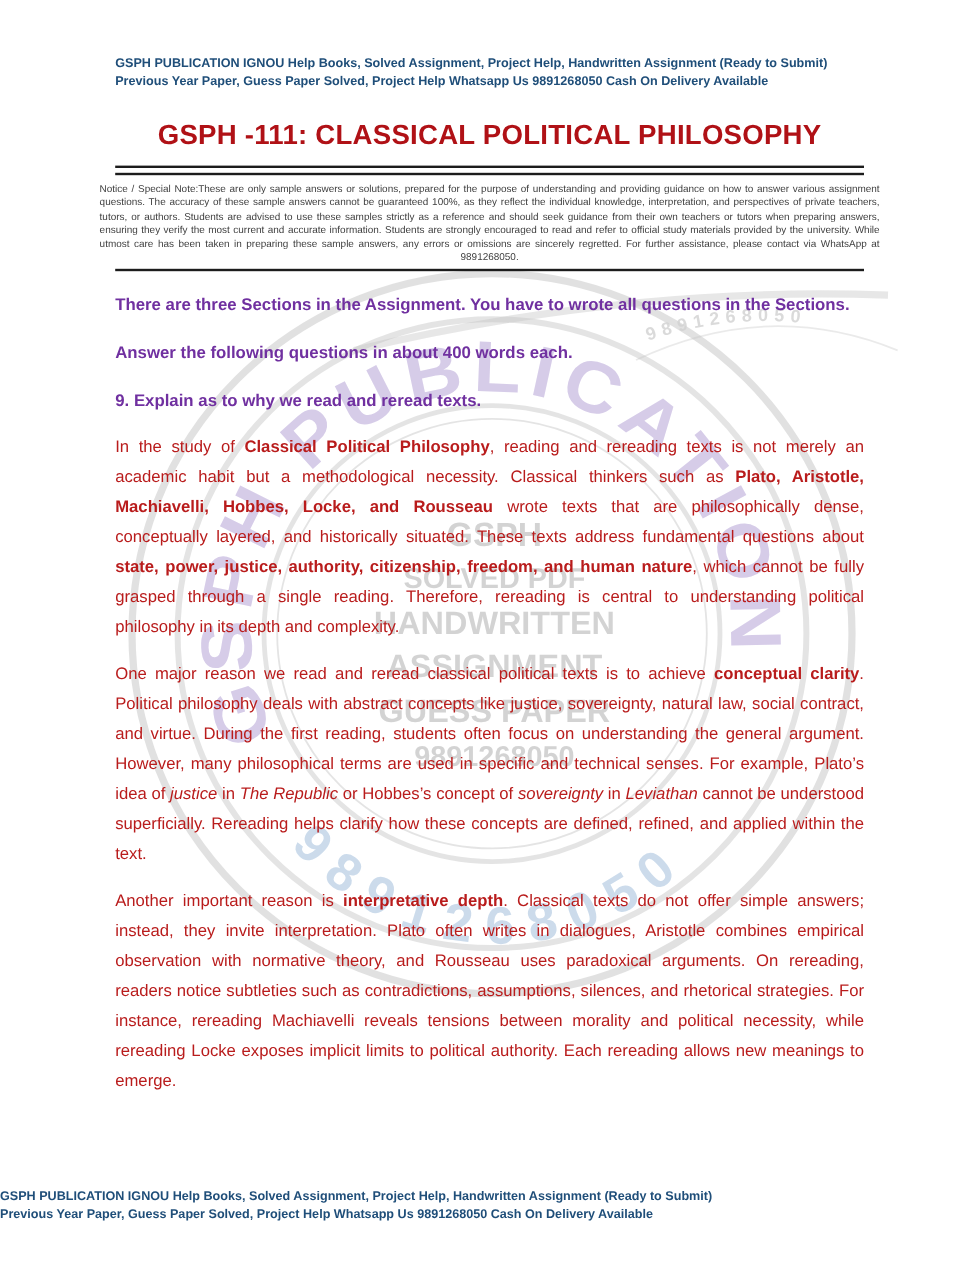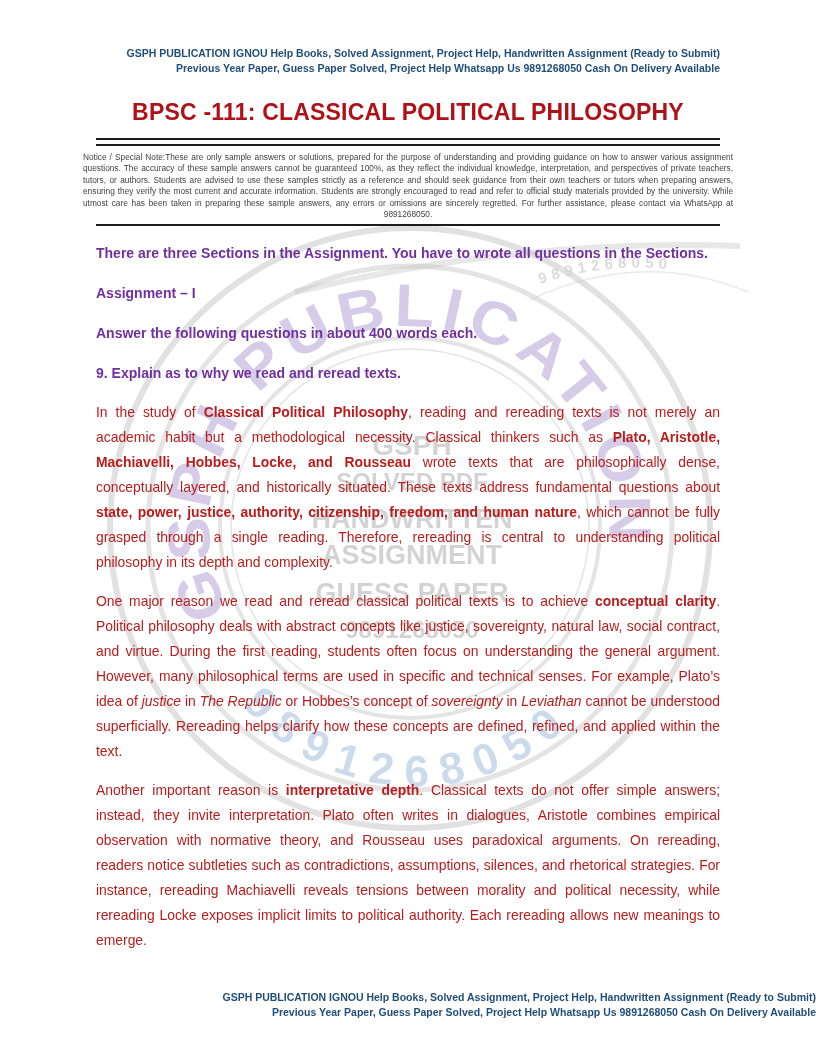--- a/index.html
+++ b/index.html
@@ -5,21 +5,21 @@
   html,body{margin:0;padding:0;background:#e8e8e8;}
   .page{
     position:relative;width:816px;height:1056px;margin:0 auto;background:#ffffff;
     font-family:"Liberation Sans",sans-serif;overflow:hidden;
   }
   
   .watermark{position:absolute;left:0;top:0;z-index:1;pointer-events:none;}
   
   .content{position:absolute;left:0;top:0;right:0;z-index:2;padding:46px 96px 0;}
   .doc-header,.doc-footer{
-    text-align:right;color:#1f4e79;font-weight:bold;font-size:10.5px;line-height:15px;
+    text-align:left;color:#1f4e79;font-weight:bold;font-size:10.5px;line-height:15px;
   }
   .doc-footer{position:absolute;left:0;right:0;bottom:36px;z-index:2;}
   .title{
     margin:22px 0 0;text-align:center;color:#b01116;font-size:23px;line-height:28px;
     font-weight:bold;letter-spacing:.2px;
   }
   .rule-double{
     margin-top:12px;height:4px;
     border-top:2.5px solid #1c1c1c;border-bottom:2px solid #1c1c1c;
   }
@@ -80,30 +80,29 @@
     </g>
   </svg>
 
   <div class="content">
 
     <div class="doc-header">
       <div>GSPH PUBLICATION IGNOU Help Books, Solved Assignment, Project Help, Handwritten Assignment (Ready to Submit)</div>
       <div>Previous Year Paper, Guess Paper Solved, Project Help Whatsapp Us 9891268050 Cash On Delivery Available</div>
     </div>
 
-    <h1 class="title">BPSC -111: CLASSICAL POLITICAL PHILOSOPHY</h1>
+    <h1 class="title">GSPH -111: CLASSICAL POLITICAL PHILOSOPHY</h1>
 
     <div class="rule-double"></div>
 
     <p class="notice">Notice / Special Note:These are only sample answers or solutions, prepared for the purpose of understanding and providing guidance on how to answer various assignment questions. The accuracy of these sample answers cannot be guaranteed 100%, as they reflect the individual knowledge, interpretation, and perspectives of private teachers, tutors, or authors. Students are advised to use these samples strictly as a reference and should seek guidance from their own teachers or tutors when preparing answers, ensuring they verify the most current and accurate information. Students are strongly encouraged to read and refer to official study materials provided by the university. While utmost care has been taken in preparing these sample answers, any errors or omissions are sincerely regretted. For further assistance, please contact via WhatsApp at 9891268050.</p>
 
     <div class="rule-single"></div>
 
     <p class="heading">There are three Sections in the Assignment. You have to wrote all questions in the Sections.</p>
-    <p class="heading">Assignment – I</p>
     <p class="heading">Answer the following questions in about 400 words each.</p>
     <p class="heading">9. Explain as to why we read and reread texts.</p>
 
     <p class="body-para"><span>In the study of </span><span style="font-weight: bold;">Classical Political Philosophy</span><span>, reading and rereading texts is not merely an academic habit but a methodological necessity. Classical thinkers such as </span><span style="font-weight: bold;">Plato, Aristotle, Machiavelli, Hobbes, Locke, and Rousseau</span><span> wrote texts that are philosophically dense, conceptually layered, and historically situated. These texts address fundamental questions about </span><span style="font-weight: bold;">state, power, justice, authority, citizenship, freedom, and human nature</span><span>, which cannot be fully grasped through a single reading. Therefore, rereading is central to understanding political philosophy in its depth and complexity.</span></p>
     <p class="body-para"><span>One major reason we read and reread classical political texts is to achieve </span><span style="font-weight: bold;">conceptual clarity</span><span>. Political philosophy deals with abstract concepts like justice, sovereignty, natural law, social contract, and virtue. During the first reading, students often focus on understanding the general argument. However, many philosophical terms are used in specific and technical senses. For example, Plato’s idea of </span><span style="font-style: italic;">justice</span><span> in </span><span style="font-style: italic;">The Republic</span><span> or Hobbes’s concept of </span><span style="font-style: italic;">sovereignty</span><span> in </span><span style="font-style: italic;">Leviathan</span><span> cannot be understood superficially. Rereading helps clarify how these concepts are defined, refined, and applied within the text.</span></p>
     <p class="body-para"><span>Another important reason is </span><span style="font-weight: bold;">interpretative depth</span><span>. Classical texts do not offer simple answers; instead, they invite interpretation. Plato often writes in dialogues, Aristotle combines empirical observation with normative theory, and Rousseau uses paradoxical arguments. On rereading, readers notice subtleties such as contradictions, assumptions, silences, and rhetorical strategies. For instance, rereading Machiavelli reveals tensions between morality and political necessity, while rereading Locke exposes implicit limits to political authority. Each rereading allows new meanings to emerge.</span></p>
 
   </div>
 
   <div class="doc-footer">

